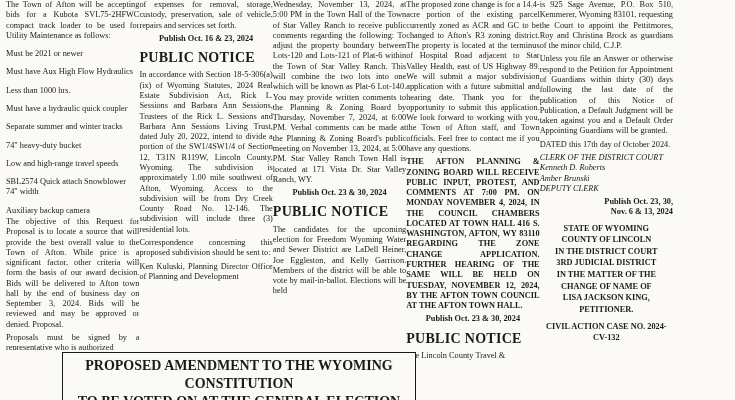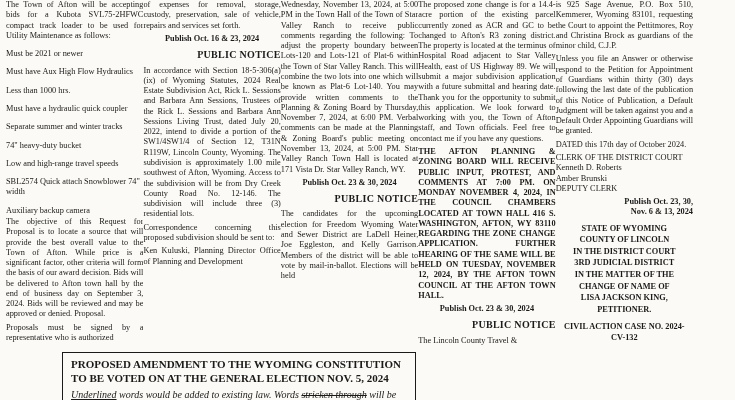--- a/index.html
+++ b/index.html
@@ -10,47 +10,47 @@
     font-family: "Liberation Serif", serif;
   }
   .page {
     position: relative;
     width: 735px; height: 400px;
     overflow: hidden;
     color: #1a1a1a;
   }
   .columns {
     display: flex;
-    padding: 0 42px 0 6px;
+    padding: 0 62px 0 6px;
   }
   .col {
     flex: 1 1 0;
     min-width: 0;
     font-size: 8.3px;
     line-height: 1.24;
     text-align: justify;
   }
   .col.clip { height: 350px; overflow: hidden; }
   .p    { margin: 0 0 3px; }
   .spec { margin: 8px 0 1px; text-align: left; }
-  .h    { margin: 5px 0 4px; font-weight: 700; text-align: right; font-size: 10px; letter-spacing: .3px; }
+  .h    { margin: 5px 0 4px; font-weight: 700; text-align: left; font-size: 14px; letter-spacing: .3px; }
   .pub  { font-weight: 700; text-align: center; margin: 2px 0 4px; white-space: pre-line; }
   .pub.right { text-align: right; }
   .caps { font-weight: 700; margin: 0 0 3px; }
-  .pre  { white-space: pre-line; text-align: left; margin: 0 0 3px; }
+  .pre  { white-space: pre-line; text-align: left; margin: 0 0 3px; font-style: italic; }
   .cb   { white-space: pre-line; font-weight: 700; text-align: center; margin: 5px 4px 3px; line-height: 1.4; }
   .amendment {
     position: absolute;
     left: 62px; top: 352px; width: 354px;
     border: 1px solid #1a1a1a;
     background: #fbfaf6;
     padding: 4px 8px 6px;
     z-index: 2;
   }
-  .ttl { font-weight: 700; font-size: 11px; line-height: 1.3; }
+  .ttl { font-weight: 700; text-align: center; font-size: 14px; line-height: 1.3; }
   .legend {
     font-style: italic; font-size: 10px;
     margin: 3px 0 2px; padding-bottom: 2px;
     border-bottom: 1px solid #777;
   }
   .legend .u { text-decoration: underline; }
   .legend .strike { text-decoration: line-through; }
   .abody { font-size: 8.3px; line-height: 1.25; text-align: justify; margin-top: 2px; }
 </style>
 </head>

